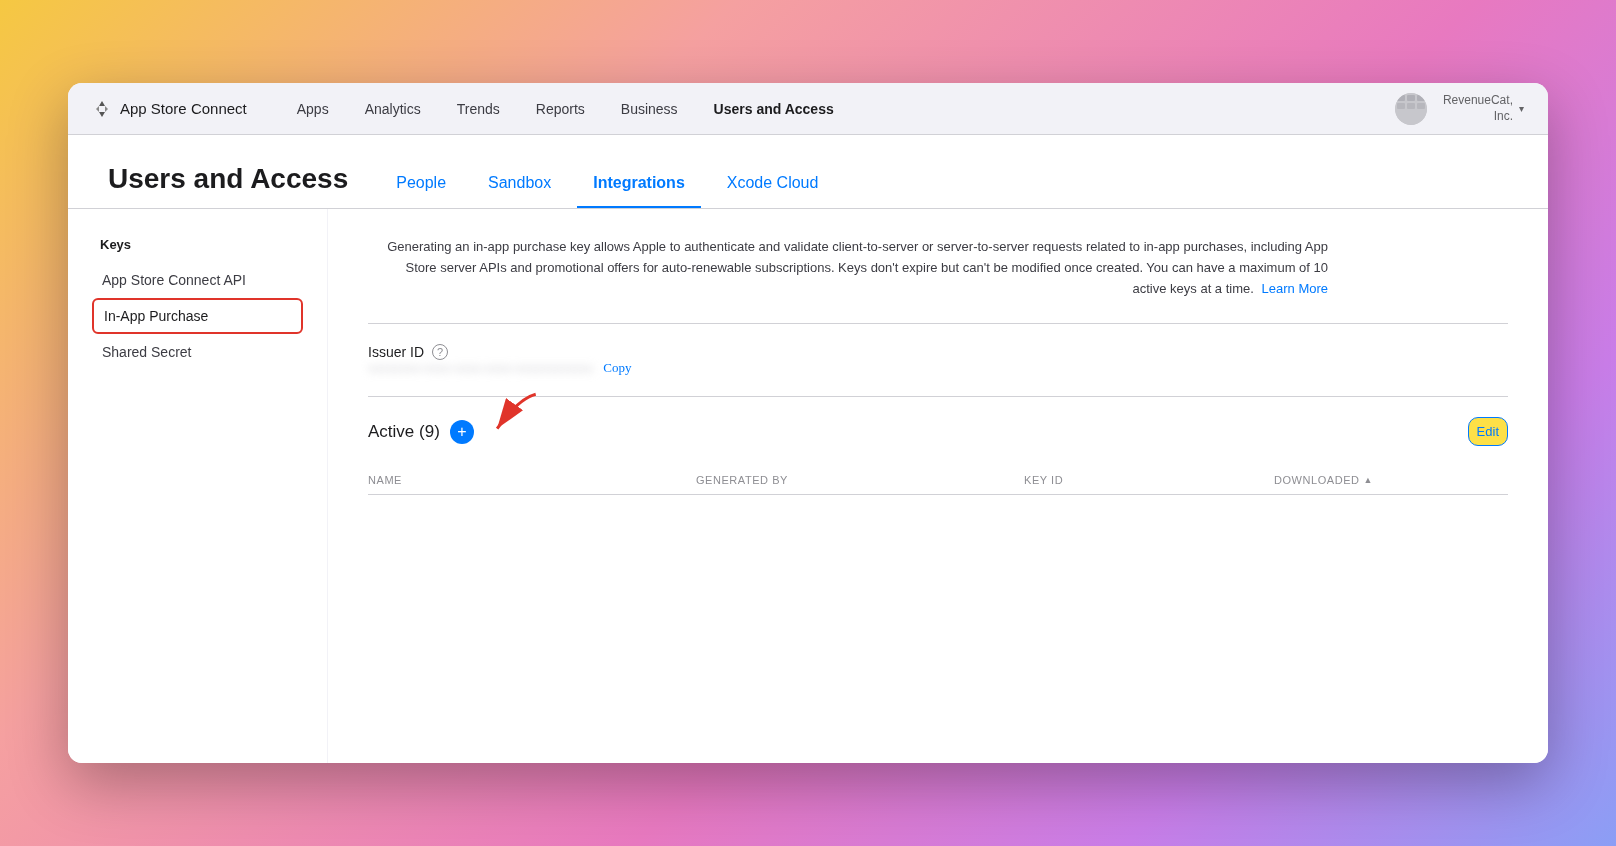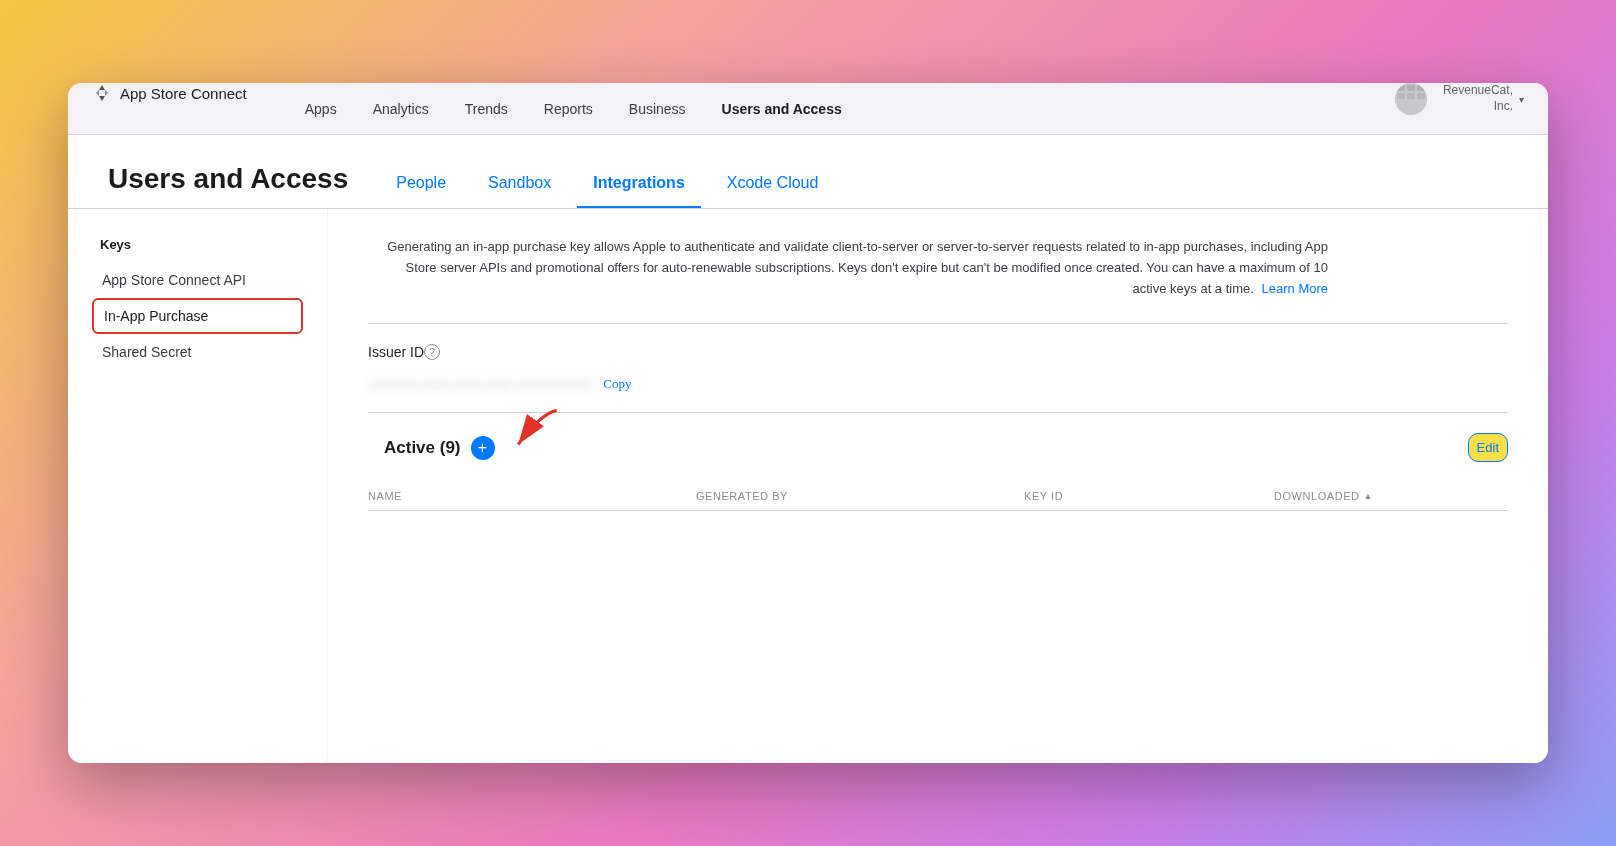--- a/index.html
+++ b/index.html
@@ -25,23 +25,23 @@
       display: flex;
       flex-direction: column;
     }
 
     
     .navbar {
       background: #f2f2f7;
       border-bottom: 1px solid #d1d1d6;
       height: 52px;
       display: flex;
-      align-items: flex-start;
+      align-items: center;
       padding: 0 24px;
-      gap: 8px;
+      gap: 0;
       flex-shrink: 0;
     }
 
     .nav-logo {
       display: flex;
       align-items: center;
       gap: 8px;
       font-size: 15px;
       font-weight: 500;
       color: #1c1c1e;
@@ -228,21 +228,22 @@
 
     .divider {
       border: none;
       border-top: 1px solid #d1d1d6;
       margin: 20px 0;
     }
 
     .issuer-row {
       display: flex;
       align-items: center;
-      margin-bottom: 16px;
+      gap: 8px;
+      margin-bottom: 0;
     }
 
     .issuer-label {
       font-size: 14px;
       font-weight: 500;
       color: #1c1c1e;
     }
 
     .help-icon {
       width: 16px;
@@ -282,23 +283,22 @@
     .active-section {
       display: flex;
       align-items: center;
       gap: 10px;
       margin-bottom: 20px;
       margin-top: 8px;
     }
 
     .active-label {
       font-size: 17px;
-      font-weight: 700;
-      color: #1c1c1e;
-      margin-left: 16px;
+      font-weight: 400;
+      color: #1c1c1e;
     }
 
     .add-button {
       width: 24px;
       height: 24px;
       border-radius: 50%;
       background: #007aff;
       display: flex;
       align-items: center;
       justify-content: center;

